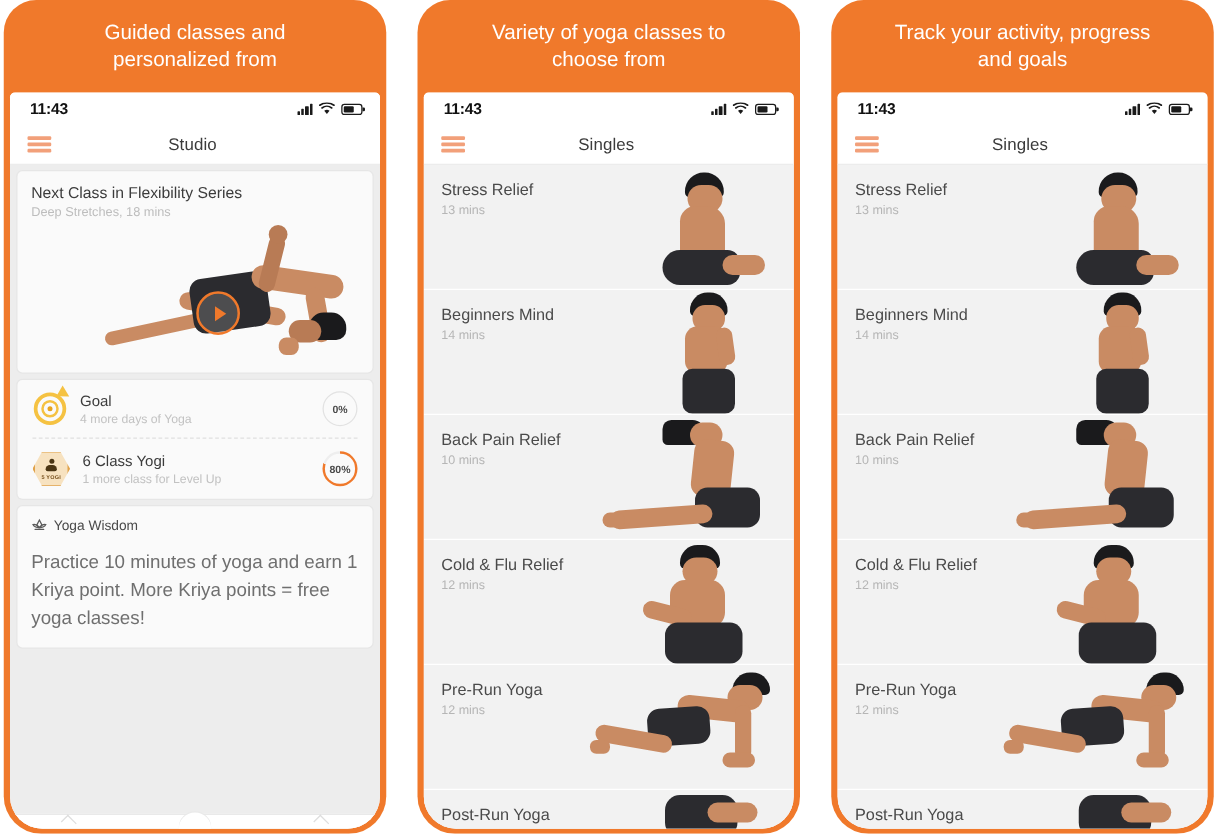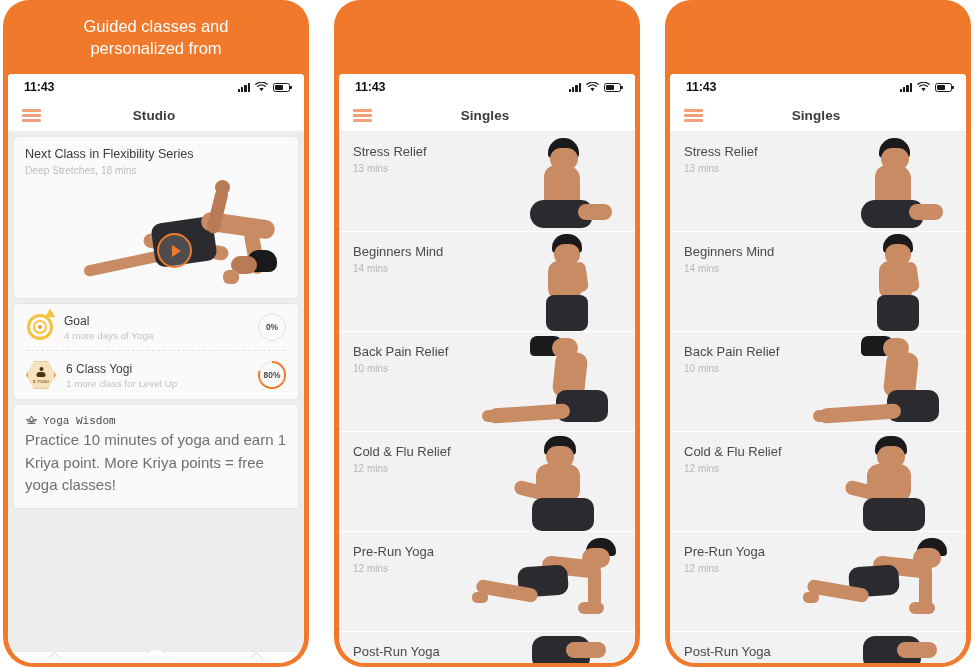--- a/index.html
+++ b/index.html
@@ -33,21 +33,21 @@
   .batt{width:17px;height:9px;border:1.2px solid #1a1a1a;border-radius:2.5px;position:relative;box-sizing:border-box;padding:1px;}
   .batt em{display:block;height:100%;width:62%;background:#1a1a1a;border-radius:1px;}
   .batt:after{content:"";position:absolute;right:-3px;top:2.6px;width:1.6px;height:3.4px;background:#1a1a1a;border-radius:0 1px 1px 0;}
 
   
   .navbar{height:32px;display:flex;align-items:center;position:relative;padding:0 14px;box-sizing:border-box;
           border-bottom:1px solid #ececec;background:#fff;}
   .hamburger{display:flex;flex-direction:column;gap:2.6px;width:19px;}
   .hamburger b{display:block;height:2.6px;background:#F2A07A;border-radius:1px;}
   .navtitle{position:absolute;left:0;right:4px;text-align:center;font-size:13.5px;color:#3b3b3b;
-            font-weight:700;letter-spacing:.1px;pointer-events:none;}
+            font-weight:400;letter-spacing:.1px;pointer-events:none;}
 
   
   .studio{background:#EDEDED;height:calc(100% - 58px);overflow:hidden;padding:5px 6px 0;box-sizing:border-box;}
   .card{background:#FAFAFA;border-radius:4px;margin-bottom:6px;box-shadow:0 0 0 1px #e6e6e6;overflow:hidden;}
 
   .nextclass{padding:10px 11px 0;}
   .nc-title{font-size:12.6px;color:#3c3c3c;margin-bottom:4px;}
   .nc-sub{font-size:10.2px;color:#bdbdbd;}
   .nc-photo{position:relative;height:120px;margin-top:2px;}
 
@@ -99,21 +99,21 @@
   .lotus .body{position:absolute;left:50%;transform:translateX(-50%);top:12px;width:22px;height:10px;background:#F2975B;border-radius:11px 11px 3px 3px;}
   .lotus .base{position:absolute;left:50%;transform:translateX(-50%);bottom:1px;width:26px;height:7px;background:#F2975B;border-radius:13px/7px;}
 
   .totalrow{display:flex;align-items:center;padding:8px 12px;gap:10px;}
   .totalrow .t-label{flex:1;font-size:11.6px;color:#3c3c3c;}
   .t-num{text-align:center;}
   .t-num .n{font-size:15px;color:#2d2d2d;font-weight:600;line-height:1;}
   .t-num .u{font-size:9px;color:#c2c2c2;margin-top:3px;}
 
   .wisdom{padding:9px 11px 11px;}
-  .w-head{display:flex;align-items:center;gap:5px;font-size:11px;color:#4a4a4a;margin-bottom:2px;font-family:Liberation Mono, monospace;}
+  .w-head{display:flex;align-items:center;gap:5px;font-size:11px;color:#4a4a4a;margin-bottom:12px;}
   .w-icon{width:13px;height:13px;position:relative;flex:0 0 auto;}
   .w-icon svg{display:block;}
   .w-body{font-size:15px;line-height:1.5;color:#6f6f6f;}
 
   
   .tabbar{position:absolute;left:0;right:0;bottom:0;height:12px;background:#fff;border-top:1px solid #e9e9e9;
           display:flex;align-items:flex-start;justify-content:space-around;padding-top:2px;box-sizing:border-box;}
   .tabbar .ti{width:9px;height:7px;border-top:1.4px solid #d8d8d8;border-left:1.4px solid #d8d8d8;
               transform:rotate(45deg);opacity:.85;}
   .tabbar .hump{width:26px;height:13px;background:#fff;border-radius:13px 13px 0 0;
@@ -255,20 +255,26 @@
       <div class="tabbar">
         <div class="ti"></div>
         <div class="hump"></div>
         <div class="ti"></div>
       </div>
     </div>
     <div class="frame"></div>
   </div>
 
   <div class="panel">
+    <div class="promo">
+      <div>
+        <span>Variety of yoga classes to</span>
+        <span>choose from</span>
+      </div>
+    </div>
     <div class="phone">
       <div class="statusbar">
         <div class="clock">11:43</div>
         <div class="sysicons">
           <div class="bars">
               <i></i>
               <i></i>
               <i></i>
               <i></i>
             </div>
@@ -365,20 +371,26 @@
             <div class="pf skin" style="left:96px;top:10px;width:40px;height:16px;border-radius:8px;"></div>
           </div>
         </div>
 
       </div>
     </div>
     <div class="frame"></div>
   </div>
 
   <div class="panel">
+    <div class="promo">
+      <div>
+        <span>Track your activity, progress</span>
+        <span>and goals</span>
+      </div>
+    </div>
     <div class="phone">
       <div class="statusbar">
         <div class="clock">11:43</div>
         <div class="sysicons">
           <div class="bars">
               <i></i>
               <i></i>
               <i></i>
               <i></i>
             </div>

